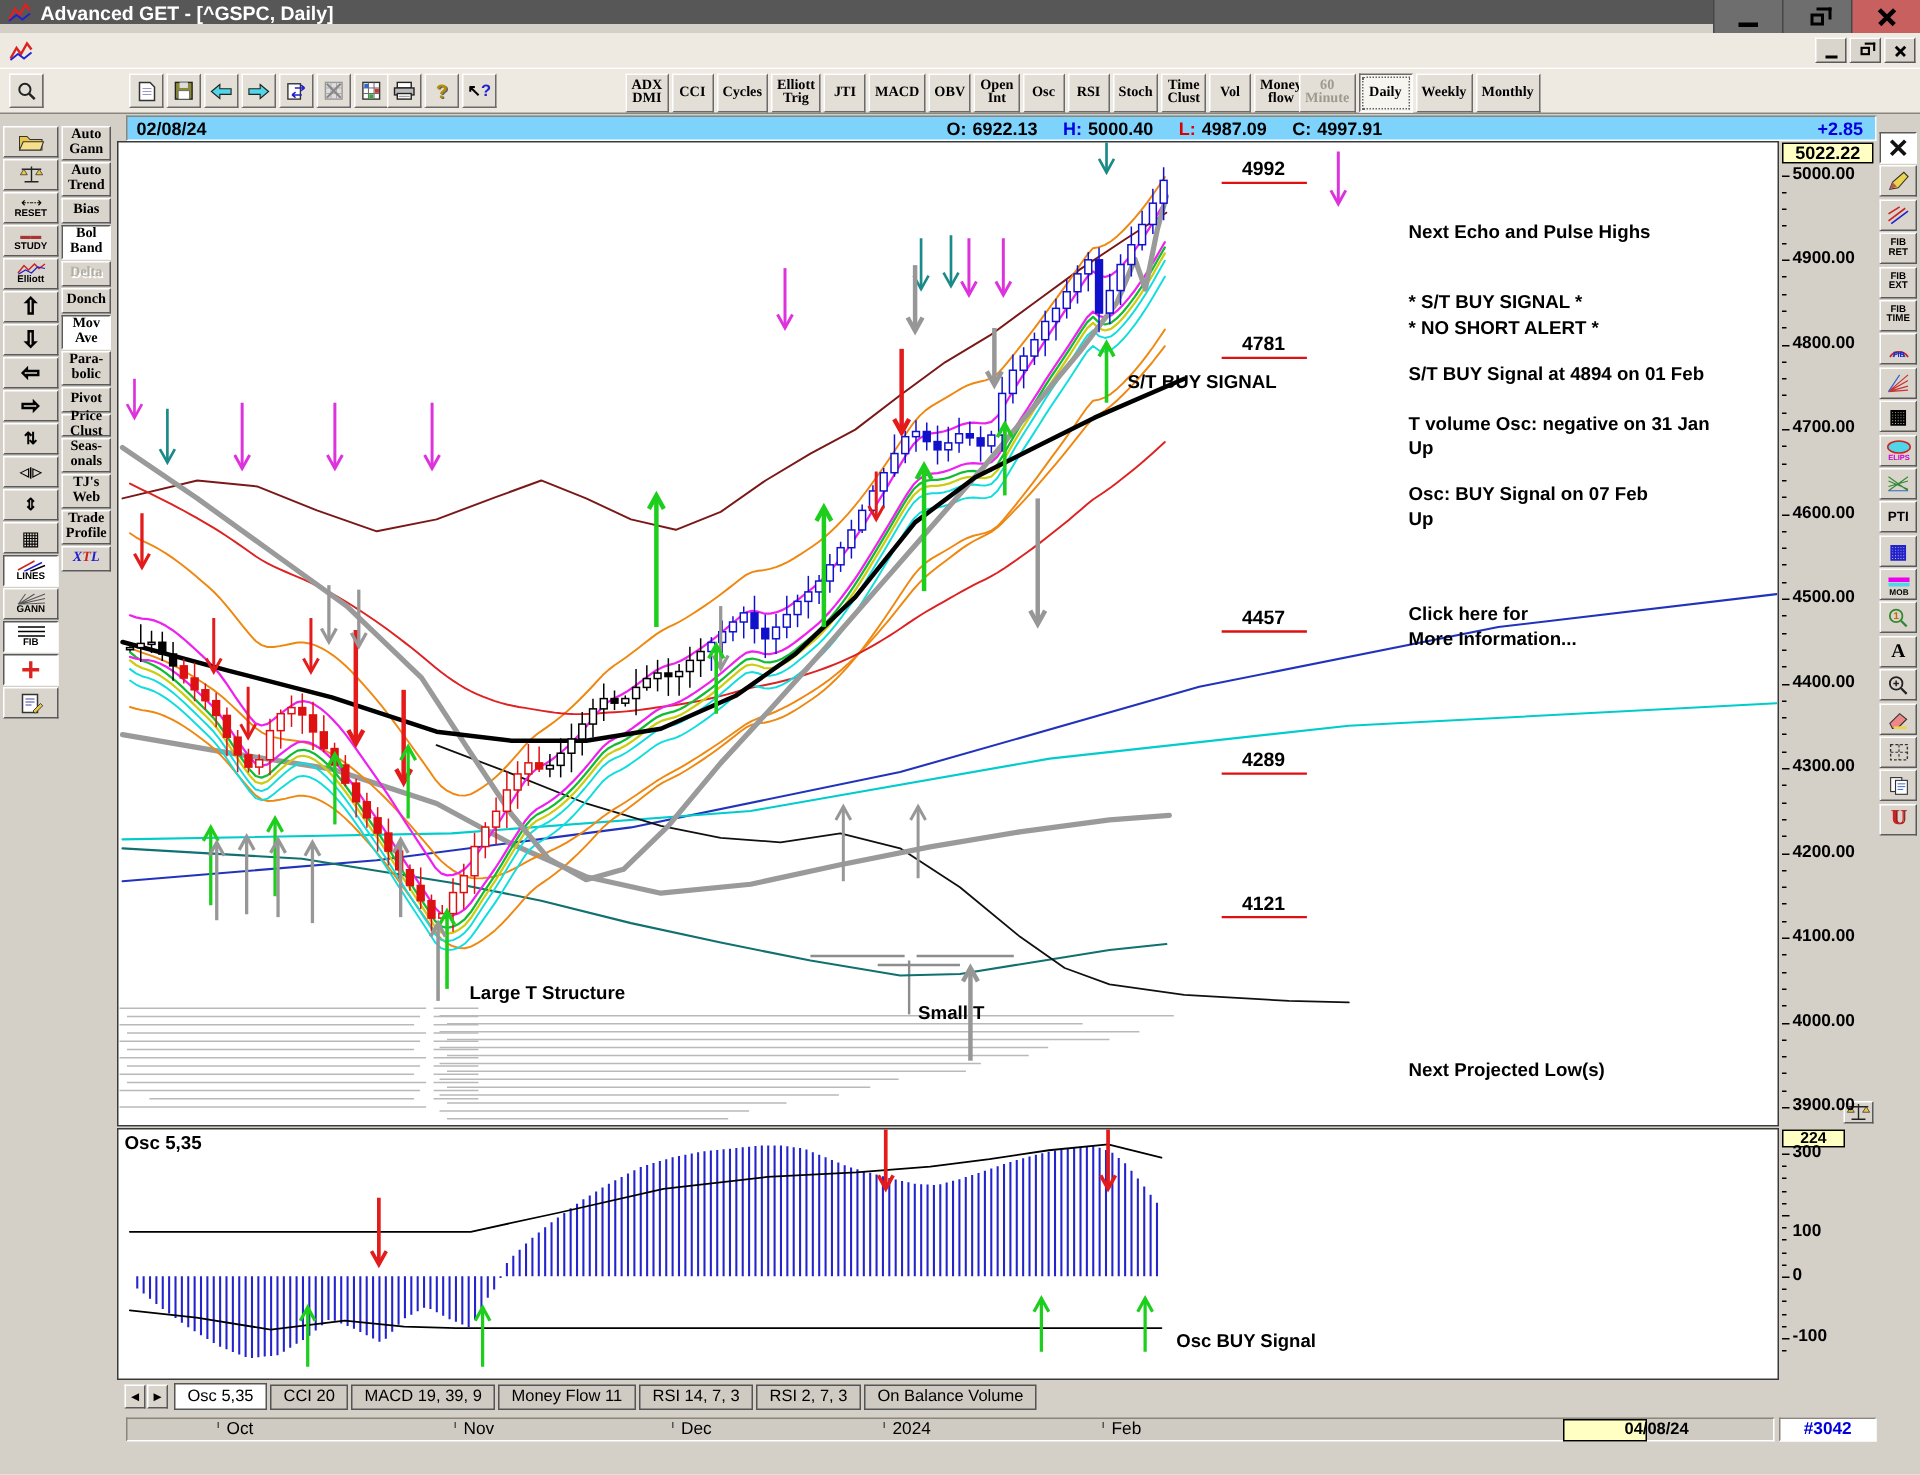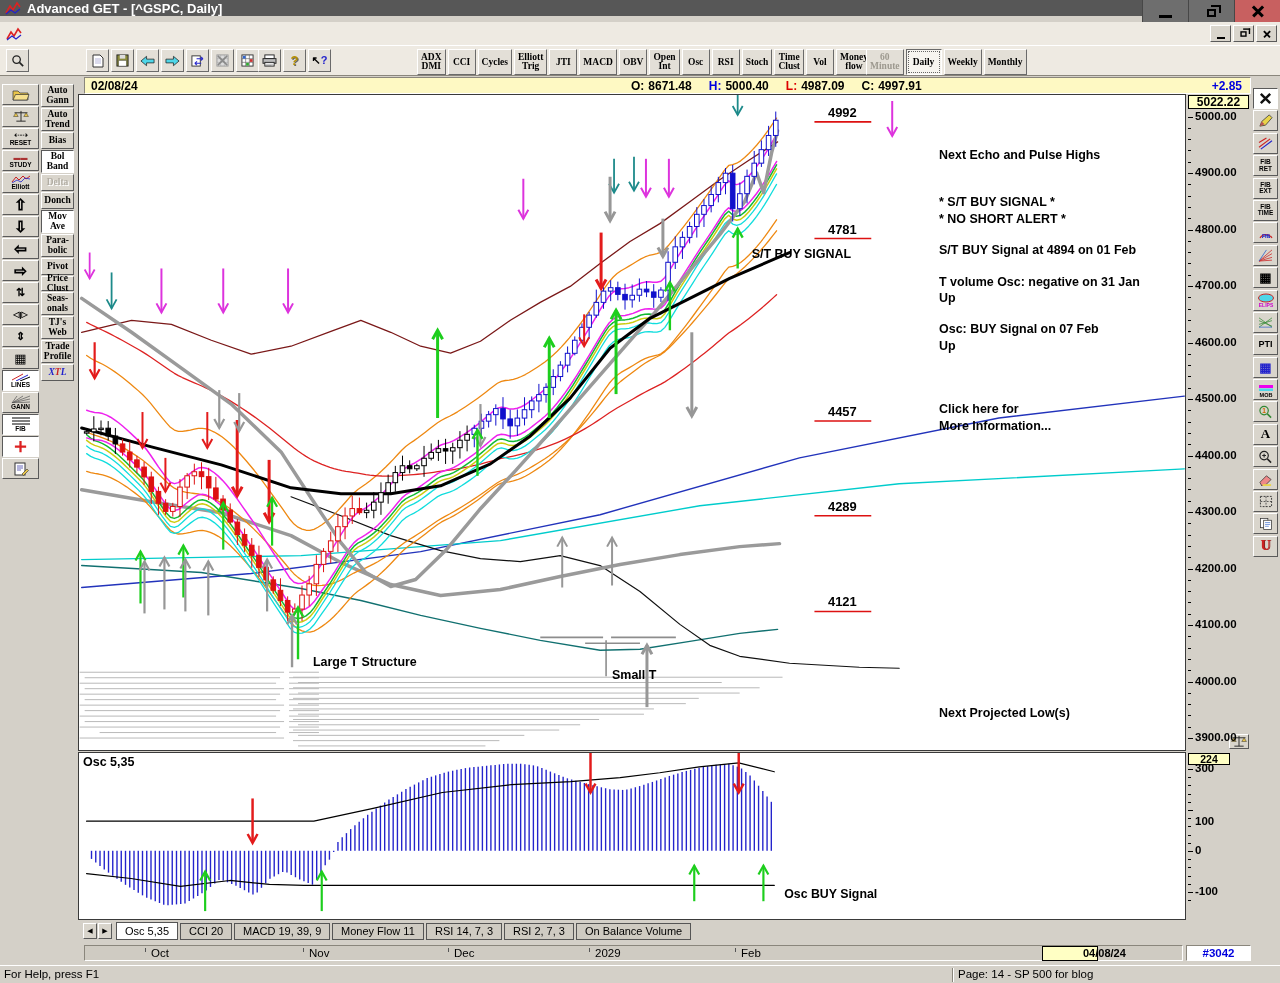--- a/index.html
+++ b/index.html
@@ -30,21 +30,21 @@
 .mdibtn{width:21px;height:17px;background:#d9d5cc;border:1px solid;border-color:#fff #5a5a5a #5a5a5a #fff;display:flex;align-items:center;justify-content:center}
 
 .toolbar{position:absolute;left:0;top:45px;width:1280px;height:31px;background:#eeeae2;border-bottom:1px solid #8a867c;border-top:1px solid #fff}
 .tgroup{position:absolute;top:3px;display:flex;gap:2px}
 .icobtn{width:23px;height:23px;background:#e3dfd7;border:1px solid;border-color:#fff #6a6a6a #6a6a6a #fff;display:flex;align-items:center;justify-content:center;overflow:hidden}
 .indbtn,.tfbtn{min-width:28px;height:26px;padding:1px 3px;background:#e3dfd7;border:1px solid;border-color:#fff #6a6a6a #6a6a6a #fff;font-family:"Liberation Serif",serif;font-weight:bold;font-size:9.5px;line-height:9px;text-align:center;display:flex;align-items:center;justify-content:center;white-space:pre-line}
 .tfbtn{min-width:36px}
 .tfbtn.active{background:#f7f5f0;border-color:#6a6a6a #fff #fff #6a6a6a;outline:1px dotted #666;outline-offset:-3px}
 .tfbtn.disabled{color:#9d998f}
 
-.infobar{position:absolute;left:84px;top:77px;width:1167px;height:17px;background:#fef9c3;border:1px solid;border-color:#8a867c #fff #fff #8a867c;font-weight:bold;font-size:12px}
+.infobar{position:absolute;left:84px;top:77px;width:1167px;height:17px;background:#7dd3fc;border:1px solid;border-color:#8a867c #fff #fff #8a867c;font-weight:bold;font-size:12px}
 .ib-date{position:absolute;left:6px;top:1px}
 .ib-ohlc{position:absolute;left:546px;top:1px;display:flex}
 .ib-ohlc .pair{margin-right:17px;display:flex;gap:4px}
 .ib-change{position:absolute;right:8px;top:1px;color:#0000dd}
 
 #col1{position:absolute;left:2px;top:84px;width:38px}
 .c1btn{width:37px;height:21px;margin-bottom:1px;background:#d9d5cc;border:1px solid;border-color:#fff #5a5a5a #5a5a5a #fff;display:flex;align-items:center;justify-content:center;overflow:hidden}
 .c1btn.active{background:#fff;border-color:#5a5a5a #fff #fff #5a5a5a}
 .ic2{display:flex;flex-direction:column;align-items:center;line-height:7px}
 .bigarrow{font-size:15px;line-height:15px;color:#fff;-webkit-text-stroke:.9px #000}
@@ -240,21 +240,21 @@
         <span class="tfbtn active">Daily</span>
         <span class="tfbtn ">Weekly</span>
         <span class="tfbtn ">Monthly</span>
       </span>
     </div>
   <div class="infobar">
     <span class="ib-date">02/08/24</span>
     <span class="ib-ohlc" id="ohlc">
         <span class="pair">
           <span style="color: rgb(0, 0, 0);">O:</span>
-          <span>8671.48</span>
+          <span>6922.13</span>
         </span>
         <span class="pair">
           <span style="color: rgb(0, 0, 224);">H:</span>
           <span>5000.40</span>
         </span>
         <span class="pair">
           <span style="color: rgb(221, 0, 0);">L:</span>
           <span>4987.09</span>
         </span>
         <span class="pair">
@@ -1322,23 +1322,18 @@
     </div>
   <div id="dateaxis">
     <div class="datebox" style="left: 957px; padding-left: 40px;">04/08/24</div>
   <div class="dtick" style="left: 60px;"></div>
       <div class="dlabel" style="left: 66px;">Oct</div>
       <div class="dtick" style="left: 218px;"></div>
       <div class="dlabel" style="left: 224px;">Nov</div>
       <div class="dtick" style="left: 363px;"></div>
       <div class="dlabel" style="left: 369px;">Dec</div>
       <div class="dtick" style="left: 504px;"></div>
-      <div class="dlabel" style="left: 510px;">2029</div>
+      <div class="dlabel" style="left: 510px;">2024</div>
       <div class="dtick" style="left: 650px;"></div>
       <div class="dlabel" style="left: 656px;">Feb</div>
     </div>
   <div class="barcount">#3042</div>
-  <div class="statusbar">
-    <span class="st-left">For Help, press F1</span>
-    <span class="sdiv"></span>
-    <span class="st-right">Page: 14 - SP 500 for blog</span>
-  </div>
 </div>
 
 </body></html>

